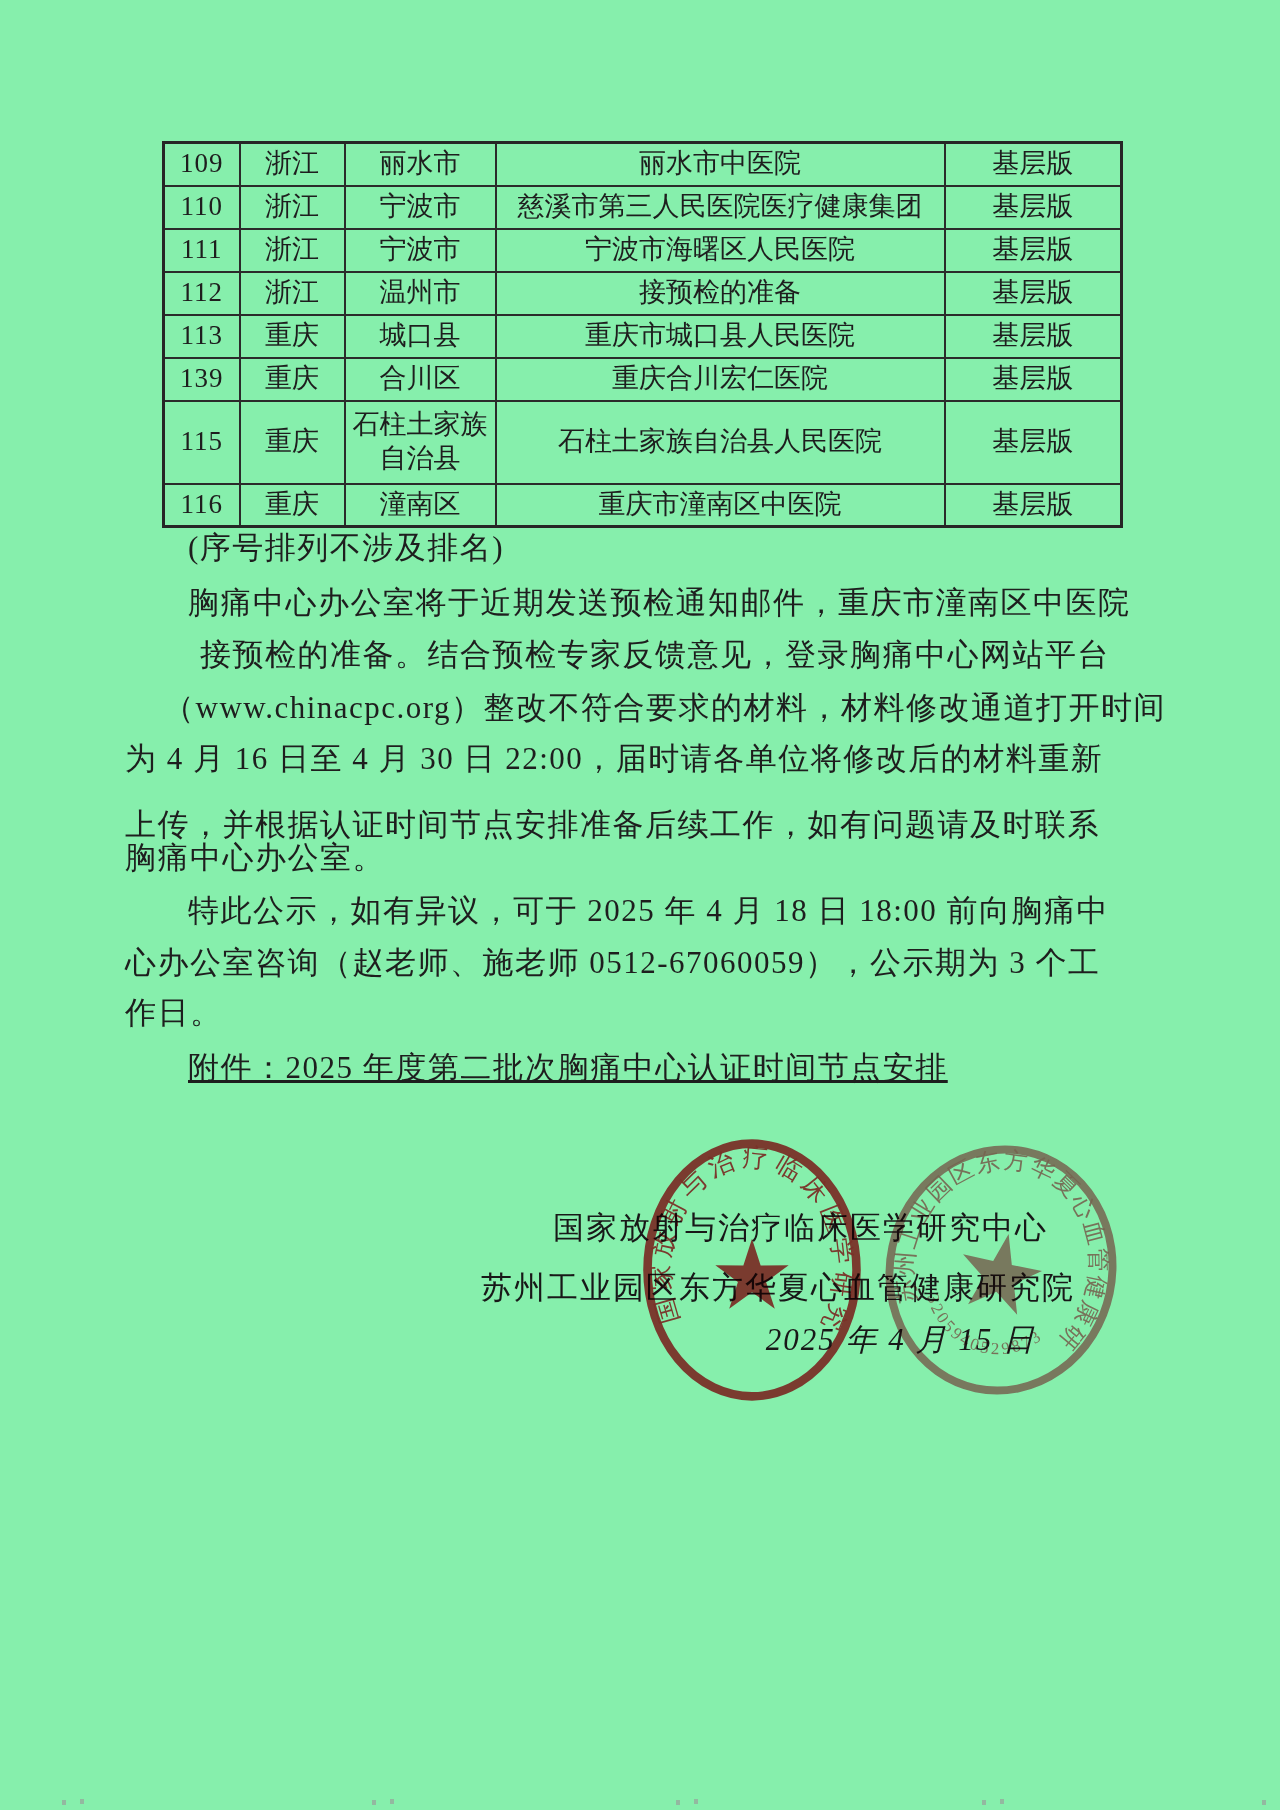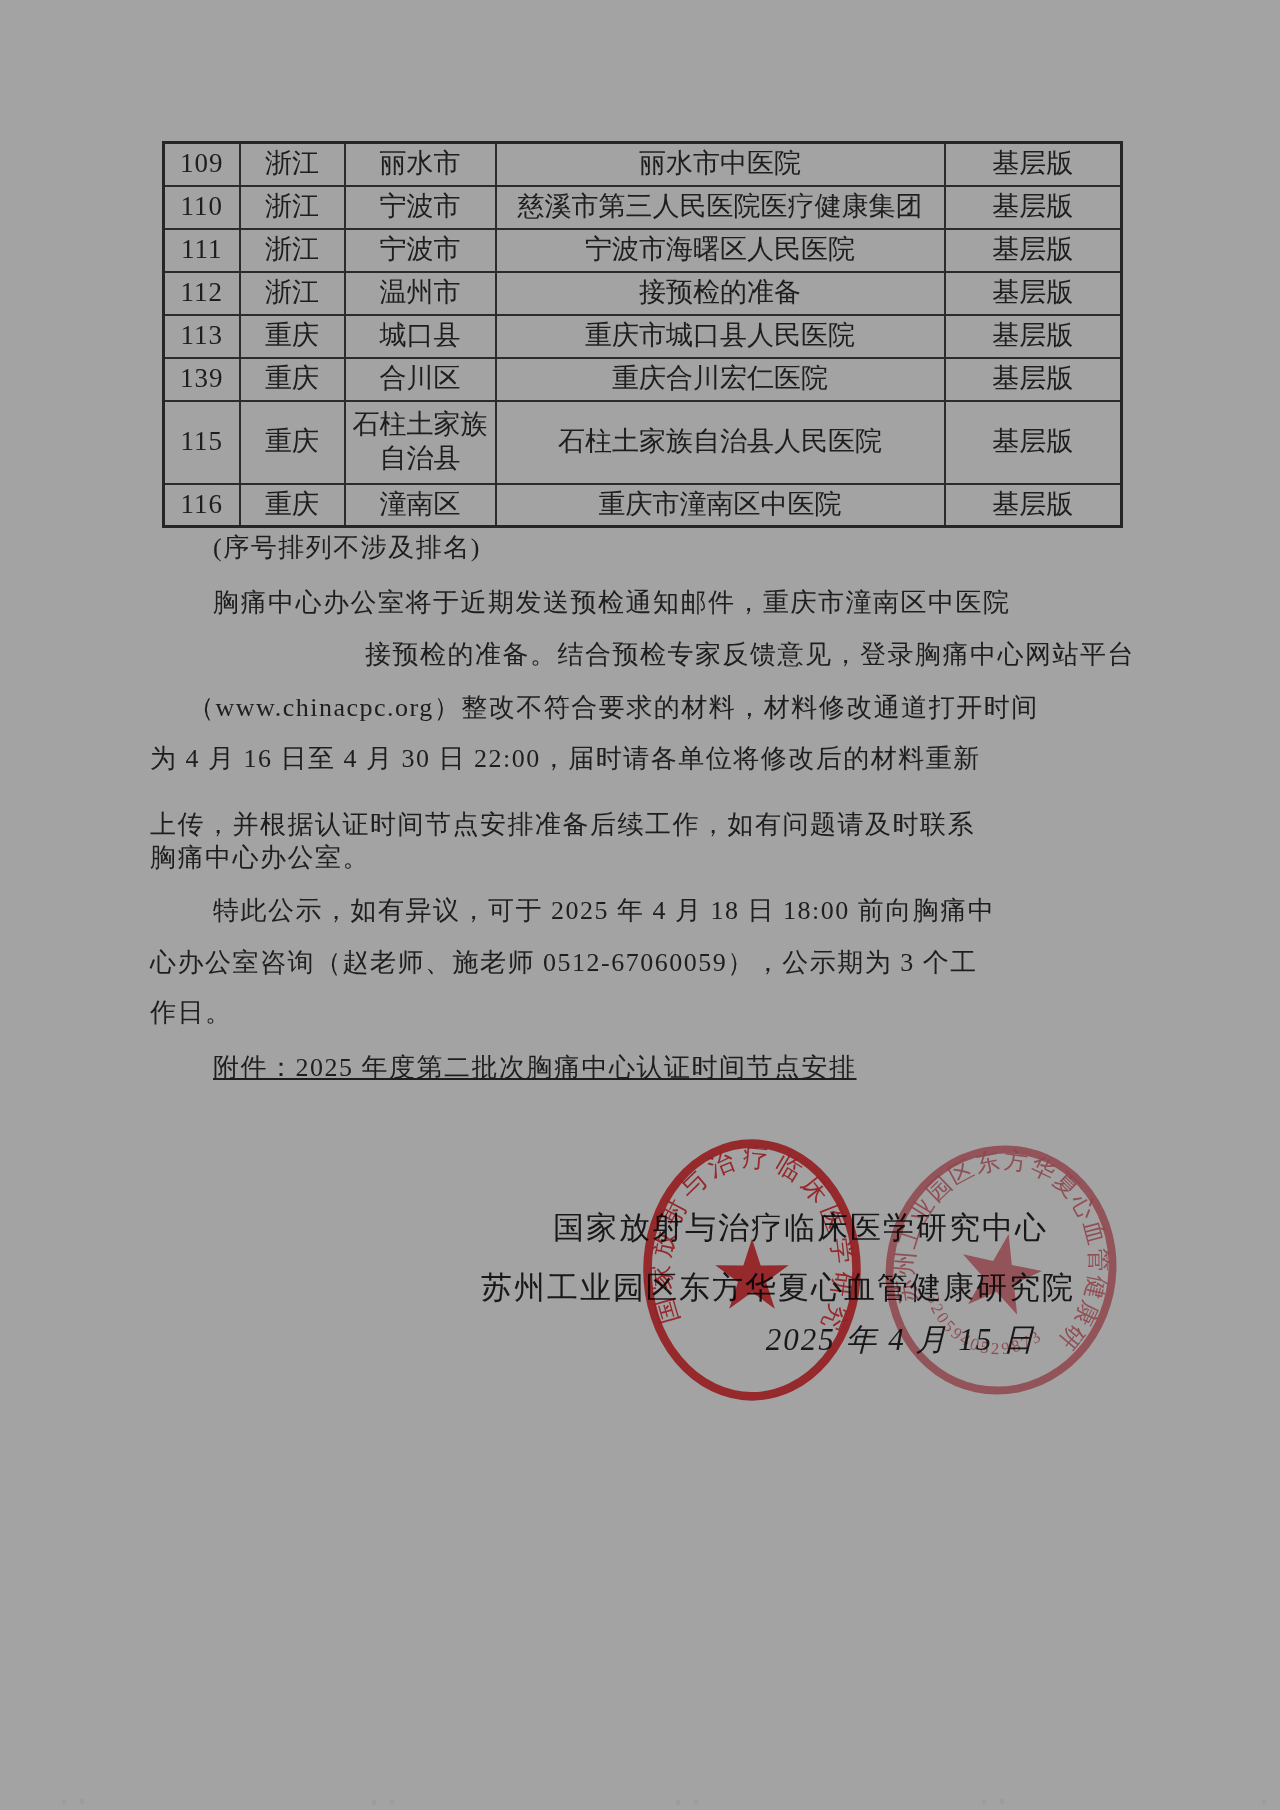--- a/index.html
+++ b/index.html
@@ -1,20 +1,20 @@
 <!DOCTYPE html>
 <html><head>
 <meta charset="utf-8">
 <style>
   html,body{margin:0;padding:0;background:#e8e8e8;}
   #page{
     position:relative;
     width:1280px;height:1810px;
     margin:0 auto;
-    background:#a3a3a3;
+    background:#86efac;
     font-family:"Liberation Serif","DejaVu Serif",serif;
     color:#1e1e1e;
     overflow:hidden;
   }
   
   .doc-table{
     position:absolute;left:162px;top:141px;
     border-collapse:collapse;
     table-layout:fixed;
     border:3px solid #262626;
@@ -30,22 +30,22 @@
   .doc-table tr{height:43px;}
   .doc-table tr.tall{height:83px;}
   .col-no{width:76px;}
   .col-prov{width:105px;}
   .col-city{width:151px;}
   .col-hosp{width:449px;}
   .col-ver{width:177px;}
   .cell-no{font-size:28px;letter-spacing:1px;}
   
   .bodyline{
-    position:absolute;left:150px;width:985px;
-    font-size:26px;line-height:52px;height:52px;
+    position:absolute;left:125px;width:985px;
+    font-size:31px;line-height:52px;height:52px;
     letter-spacing:1.5px;
     white-space:nowrap;
   }
   .indent2{padding-left:63px;}
   .indent1{padding-left:38px;}
   
   .sigline{
     position:absolute;
     font-size:31px;line-height:40px;height:40px;
     letter-spacing:2px;

